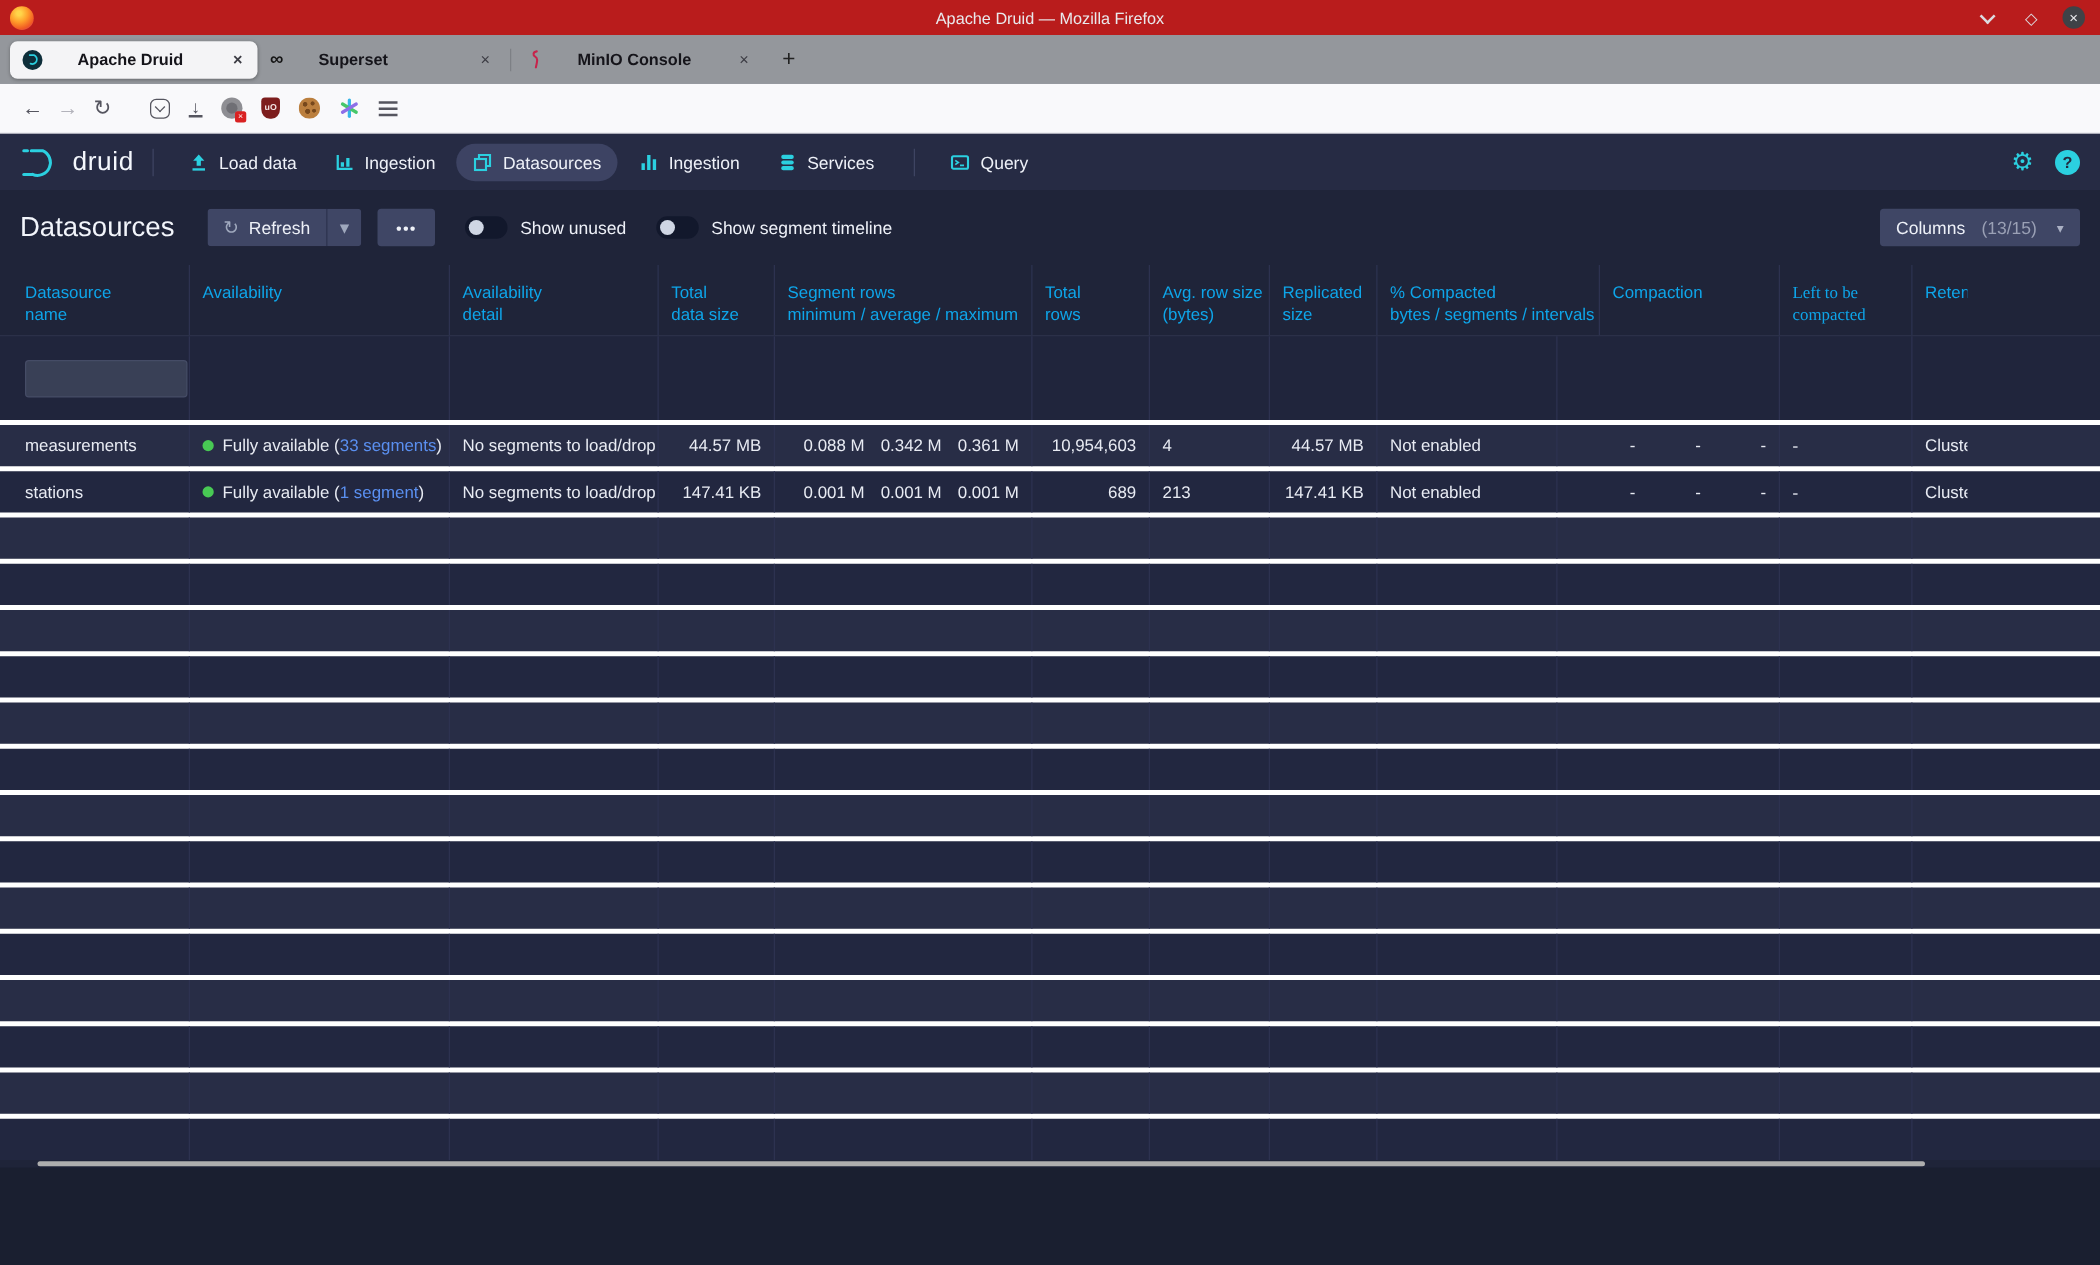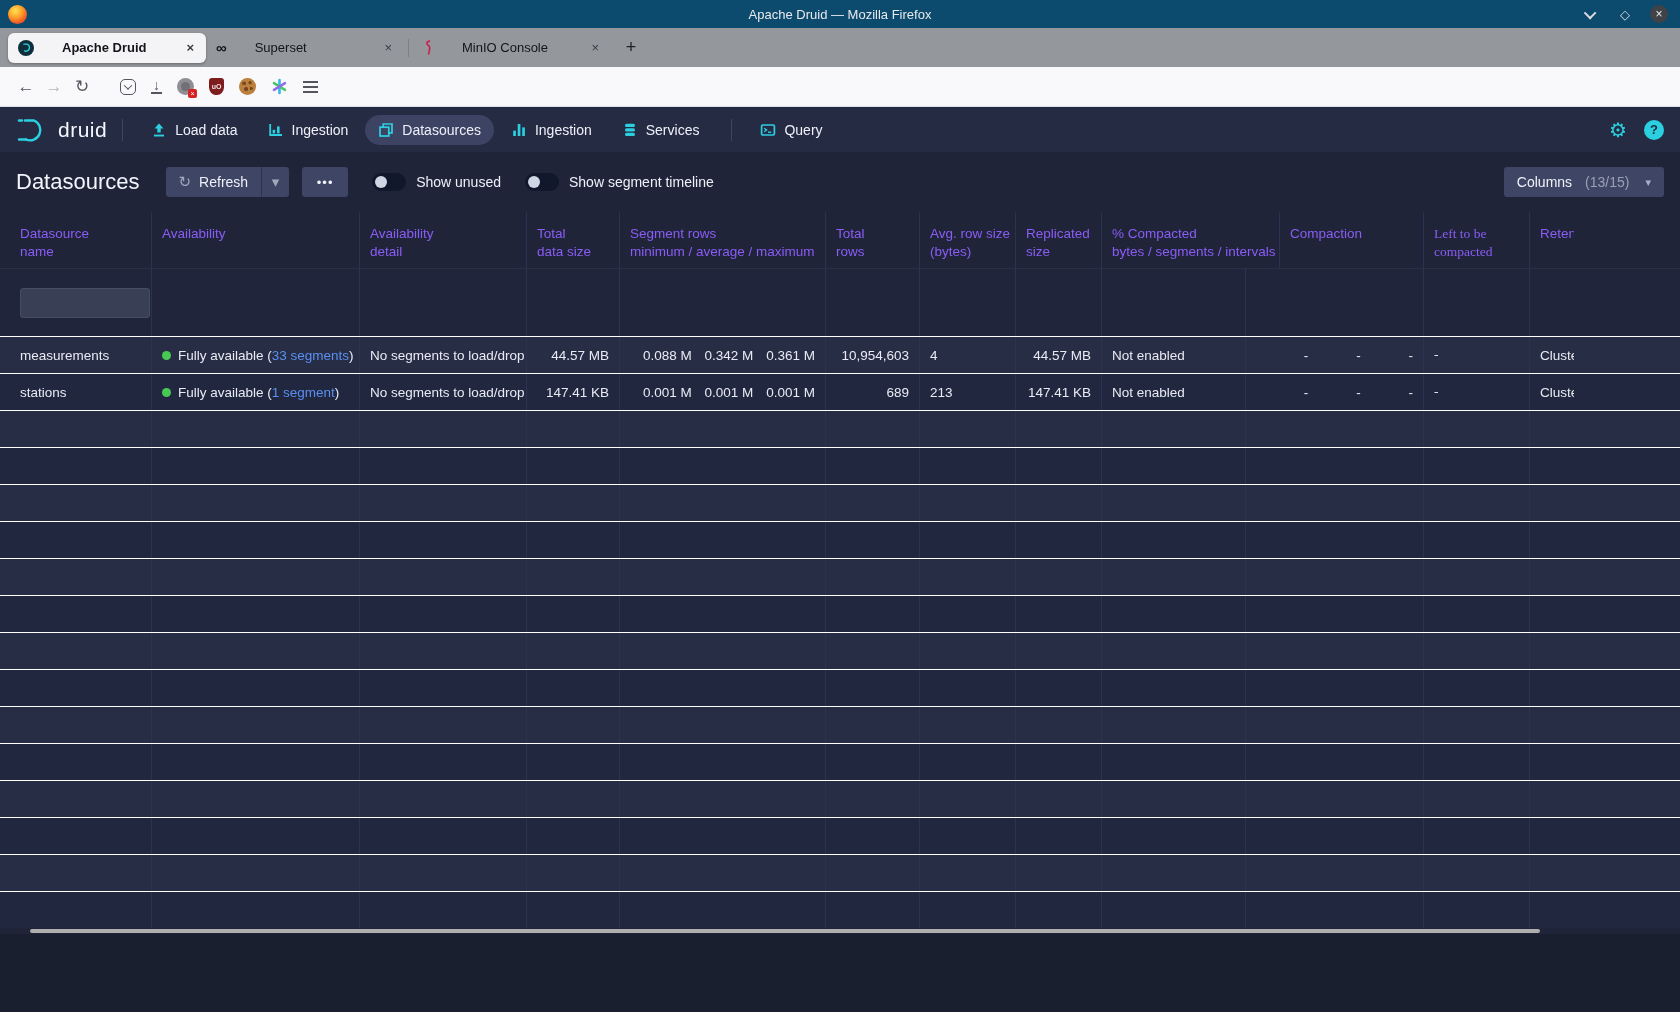--- a/index.html
+++ b/index.html
@@ -1,32 +1,32 @@
 <!DOCTYPE html>
 <html><head>
 <meta charset="utf-8">
 <style>
   * { box-sizing: border-box; margin: 0; padding: 0; }
   html,body { width:1680px; height:1012px; overflow:hidden; font-family:"Liberation Sans",sans-serif; background:#1a1f30; }
 
   
-  .titlebar { height:28px; background:#0c4a6e; display:flex; align-items:center; position:relative; color:#e9e9ec; }
+  .titlebar { height:28px; background:#b91c1c; display:flex; align-items:center; position:relative; color:#e9e9ec; }
   .ff-logo { width:19px; height:19px; border-radius:50%; margin-left:8px;
     background: radial-gradient(circle at 38% 30%, #ffd54a 10%, #ff9d2a 40%, #f15a24 70%, #c93a7a 100%); }
   .win-title { position:absolute; left:50%; transform:translateX(-50%); font-size:13px; }
   .win-controls { margin-left:auto; display:flex; align-items:center; gap:16px; padding-right:12px; }
   .win-btn { color:#dcdce0; font-size:13px; width:18px; height:18px; display:flex; align-items:center; justify-content:center; }
   .chev { width:9px; height:9px; border-left:2px solid #dcdce0; border-bottom:2px solid #dcdce0; transform:rotate(-45deg) translateY(-2px); }
   .win-close { background:#3f4247; border-radius:50%; color:#e9e9ec; font-size:12px; }
 
   
   .tabstrip { height:39px; background:#94979c; display:flex; align-items:center; padding:0 8px; }
   .tab { width:198px; height:30px; display:flex; align-items:center; padding:0 8px 0 10px; font-size:13px; color:#15141a; border-radius:6px; position:relative;gap:20px; }
   .tab.active { background:#f4f4f6; box-shadow:0 1px 3px rgba(0,0,0,.3); font-weight:700; }
-  .tab .tab-label { flex:1; margin-left:8px; white-space:nowrap; overflow:hidden; font-weight:400; }
+  .tab .tab-label { flex:1; margin-left:8px; white-space:nowrap; overflow:hidden; font-weight:700; }
   .tab.active .tab-label { font-weight:700; }
   .tab-close { font-size:13px; color:#3c3c44; padding:2px 4px; }
   .tab-divider { width:1px; height:18px; background:#7d8085; margin:0 4px; }
   .newtab { width:28px; height:28px; display:flex; align-items:center; justify-content:center; font-size:18px; color:#222; margin-left:6px; }
   .favicon-druid { width:16px; height:16px; border-radius:50%; background:#0e2e3a; display:flex; align-items:center; justify-content:center; }
   .favicon-superset { font-size:15px; font-weight:700; color:#141414; }
 
   
   .toolbar { height:40px; background:#f9f9fb; border-bottom:1px solid #dfdfe6; display:flex; align-items:center; padding:0 12px; }
   .nav-ic { width:28px; height:28px; display:flex; align-items:center; justify-content:center; font-size:17px; color:#55555f; }
@@ -79,25 +79,25 @@
   .switch .knob { position:absolute; left:3px; top:3px; width:12px; height:12px; border-radius:50%; background:#cfd6e4; }
   .columns-btn { margin-left:auto; }
   .columns-btn .count { color:#9aa0b5; margin-left:5px; }
   .columns-btn .cv { color:#aab0c4; margin-left:8px; font-size:11px; }
 
   
   .tablewrap { background:#1f2439; }
   .thead, .trow, .filterrow { display:flex; padding-left:10px; }
   .thead { height:56px; }
   .filterrow { height:68px; background:#20253c; border-top:1px solid #2b3048; }
-  .trow { height:37px; border-top:1px solid #ffffff; align-items:stretch; }
+  .trow { height:37px; border-top:4px solid #ffffff; align-items:stretch; }
   .trow.light { background:#282d46; }
   .trow.dark { background:#222740; }
   .cell, .hcell { border-right:1px solid #2d3250; padding:0 10px; display:flex; align-items:center; font-size:13.5px; color:#e8ebf3; white-space:nowrap; overflow:hidden; }
-  .hcell { flex-direction:column; align-items:flex-start; justify-content:flex-start; padding-top:13px; color:#8b5cf6; line-height:1.3; font-size:13.5px; }
+  .hcell { flex-direction:column; align-items:flex-start; justify-content:flex-start; padding-top:13px; color:#0ea5e9; line-height:1.3; font-size:13.5px; }
   .c0{width:142px;} .c1{width:208px;} .c2{width:167px;} .c3{width:93px;}
   .c4{width:206px;} .c5{width:94px;} .c6{width:96px;} .c7{width:86px;}
   .c8{width:144px;} .c9{width:178px;} .c10{width:106px;font-family:Liberation Serif, serif;} .c11{flex:1; border-right:none;}
   .cell.c3, .cell.c5, .cell.c7 { justify-content:flex-end; }
   .triplet { width:100%; display:flex; }
   .triplet span { flex:1; text-align:right; }
   .dot { width:9px; height:9px; border-radius:50%; background:#48c954; margin-right:7px; flex:none; }
   .link { color:#5a8ff0; text-decoration:none; }
   .clip-narrow { display:inline-block; width:34px; overflow:hidden; white-space:nowrap; }
   .filter-input { width:130px; height:30px; background:#394056; border:1px solid #454c66; border-radius:3px; color:#e8ebf3; font-size:13px; padding:0 8px; outline:none; }

